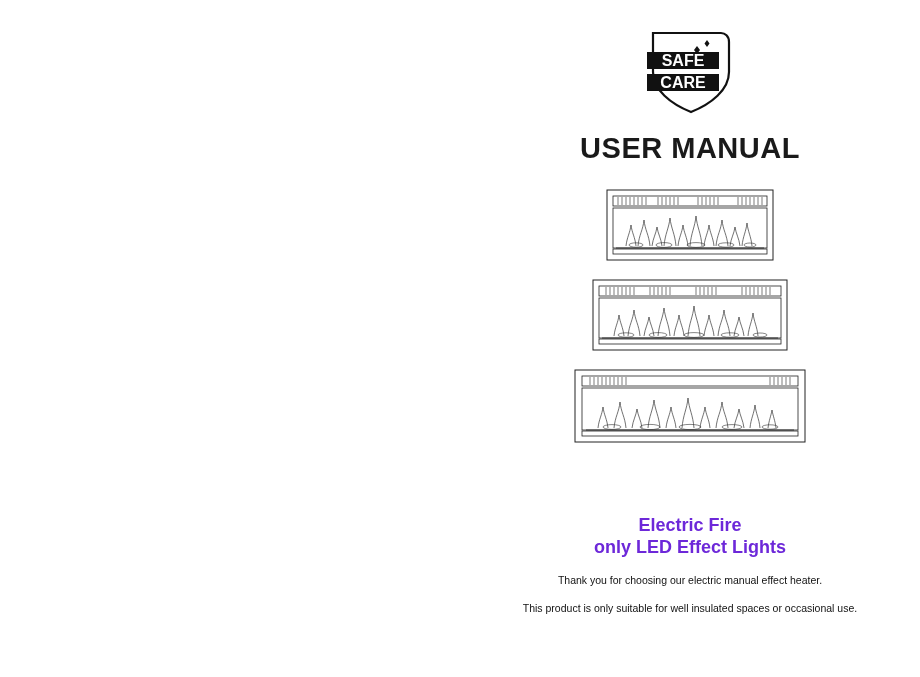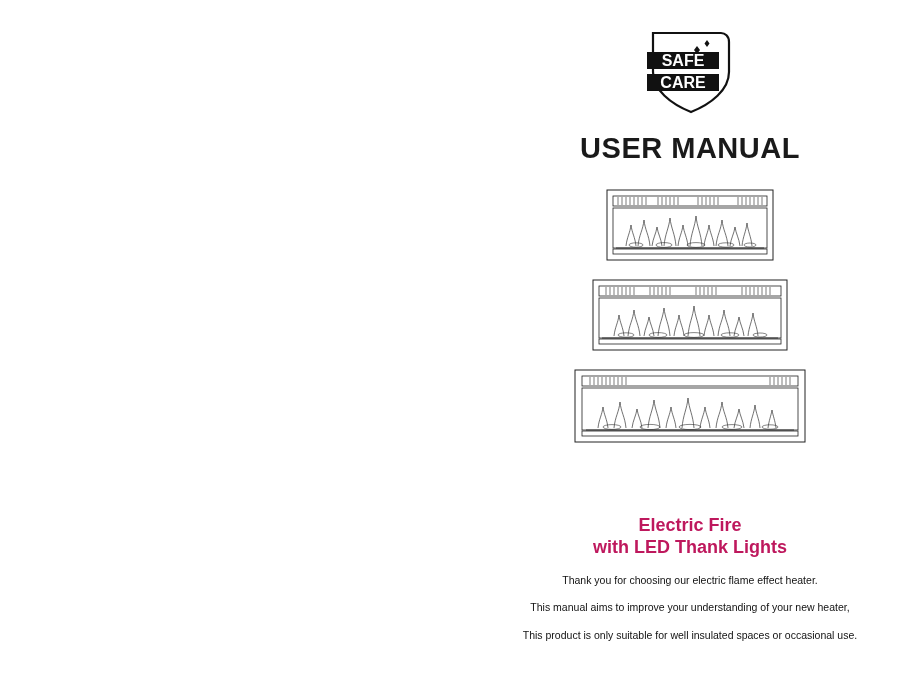--- a/index.html
+++ b/index.html
@@ -68,21 +68,21 @@
     position: absolute;
     left: 0;
     top: 515px;
     width: 460px;
     text-align: center;
   }
   .product-name {
     font-size: 18px;
     font-weight: bold;
     line-height: 1.22;
-    color: #be185d;
+    color: #6d28d9;
   }
   .para {
     font-size: 10.5px;
     line-height: 1.35;
     margin-top: 14px;
     color: #111111;
   }
   .para.two-line {
     margin-top: 13px;
   }
@@ -276,23 +276,22 @@
           </g>
           <rect x="8" y="62" width="216" height="5" fill="#ffffff" stroke="#222" stroke-width="0.8"></rect>
         </svg>
       </div>
 
     </div>
 
     <div class="bottom">
       <div class="product-name">
         <div>Electric Fire</div>
-        <div>with LED Thank Lights</div>
-      </div>
-      <div class="para">Thank you for choosing our electric flame effect heater.</div>
+        <div>only LED Effect Lights</div>
+      </div>
+      <div class="para">Thank you for choosing our electric manual effect heater.</div>
       <div class="para two-line">
-        <div>This manual aims to improve your understanding of your new heater,</div>
       </div>
       <div class="para">This product is only suitable for well insulated spaces or occasional use.</div>
     </div>
 
   </div>
 </div>
 
 </body></html>

